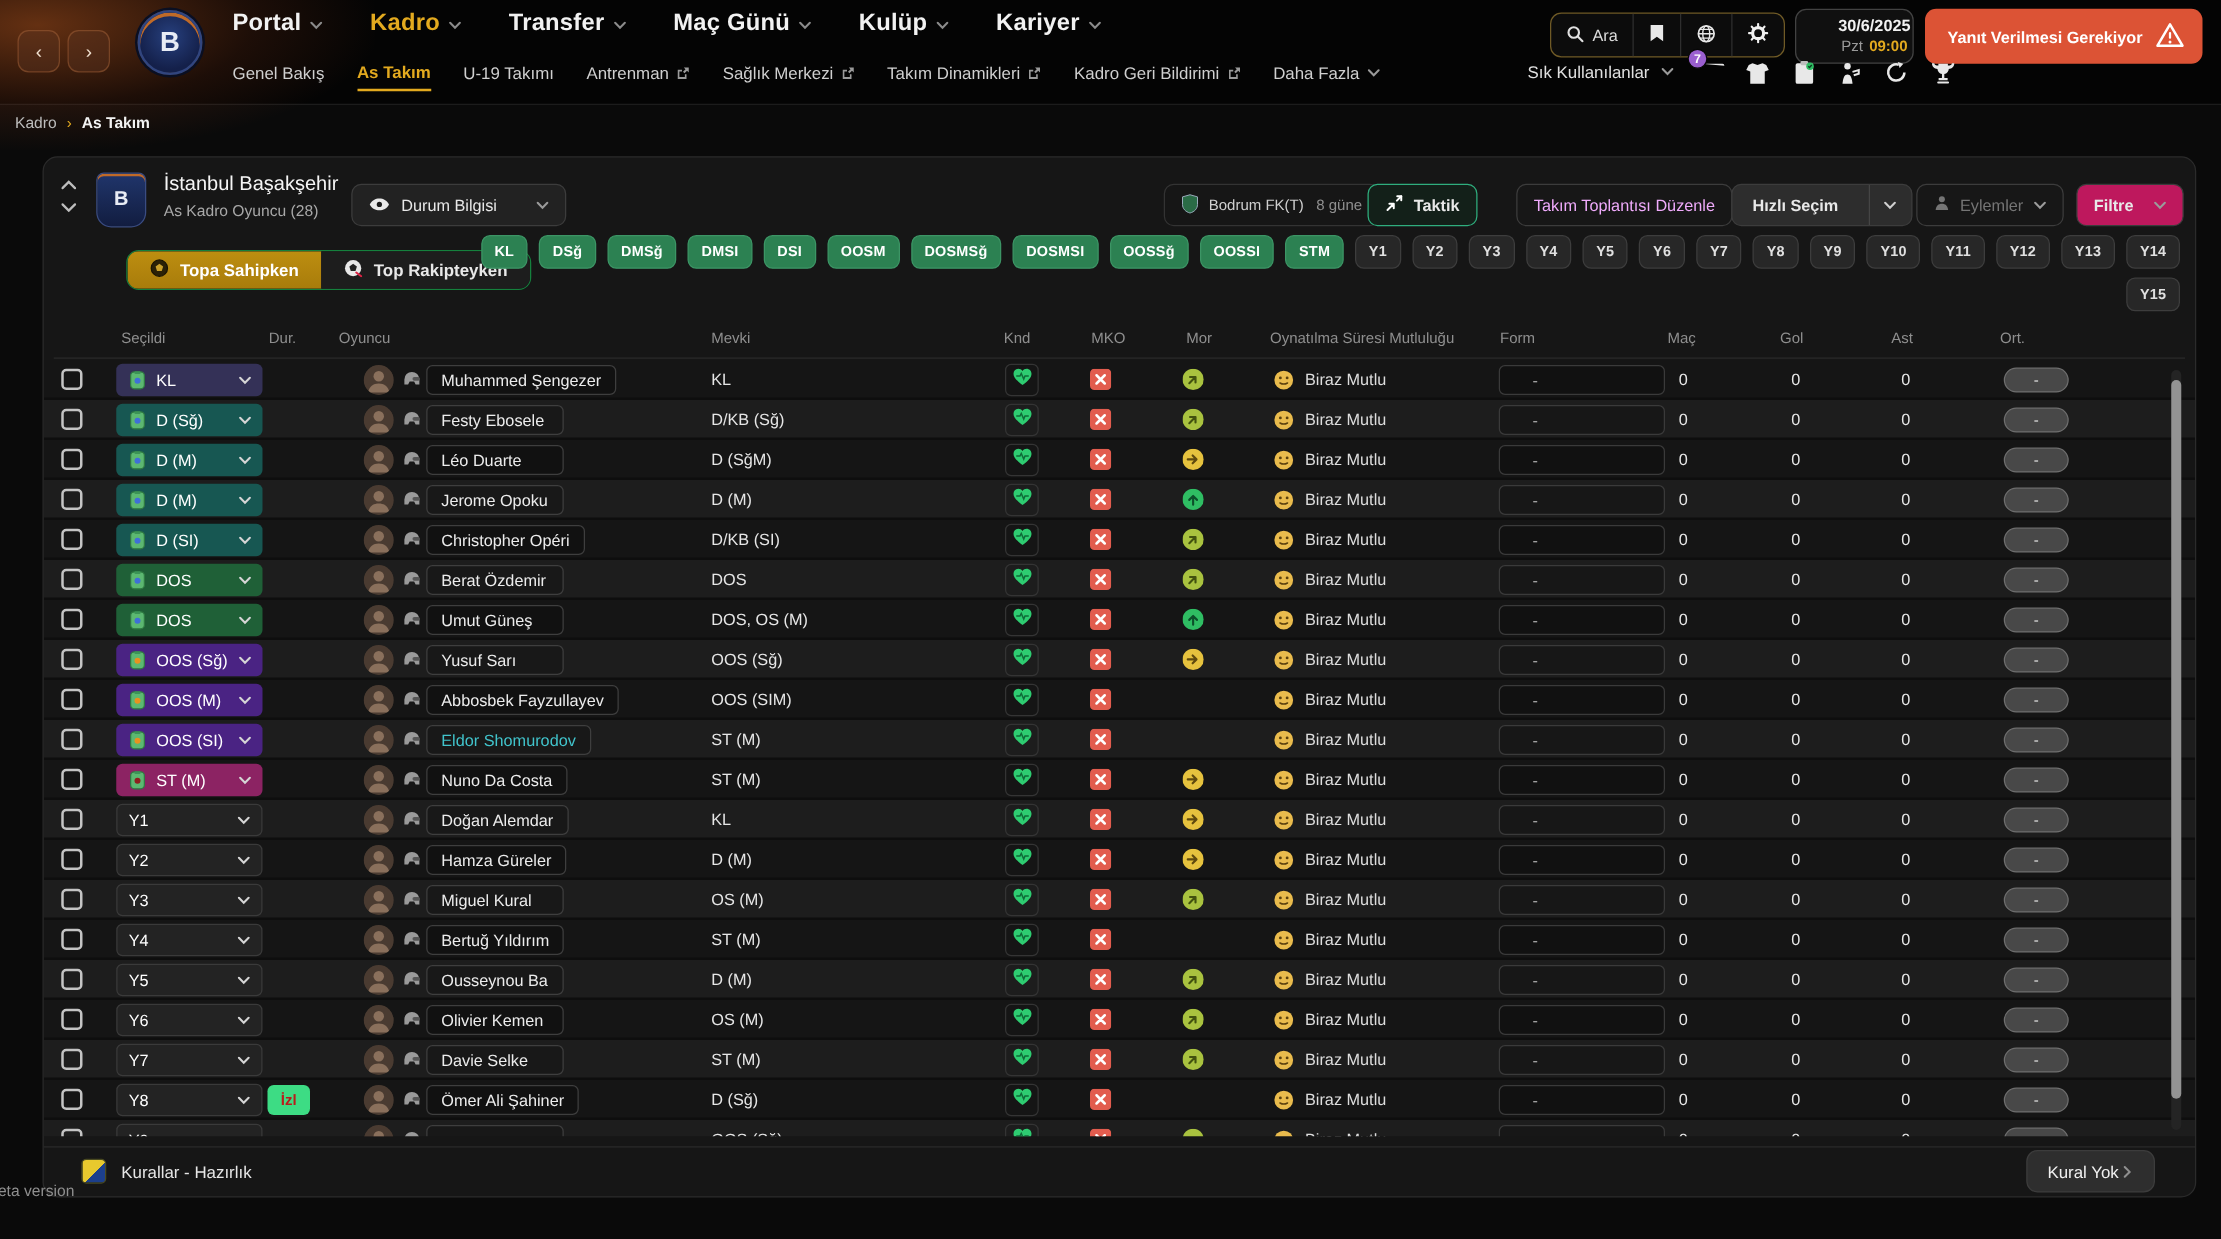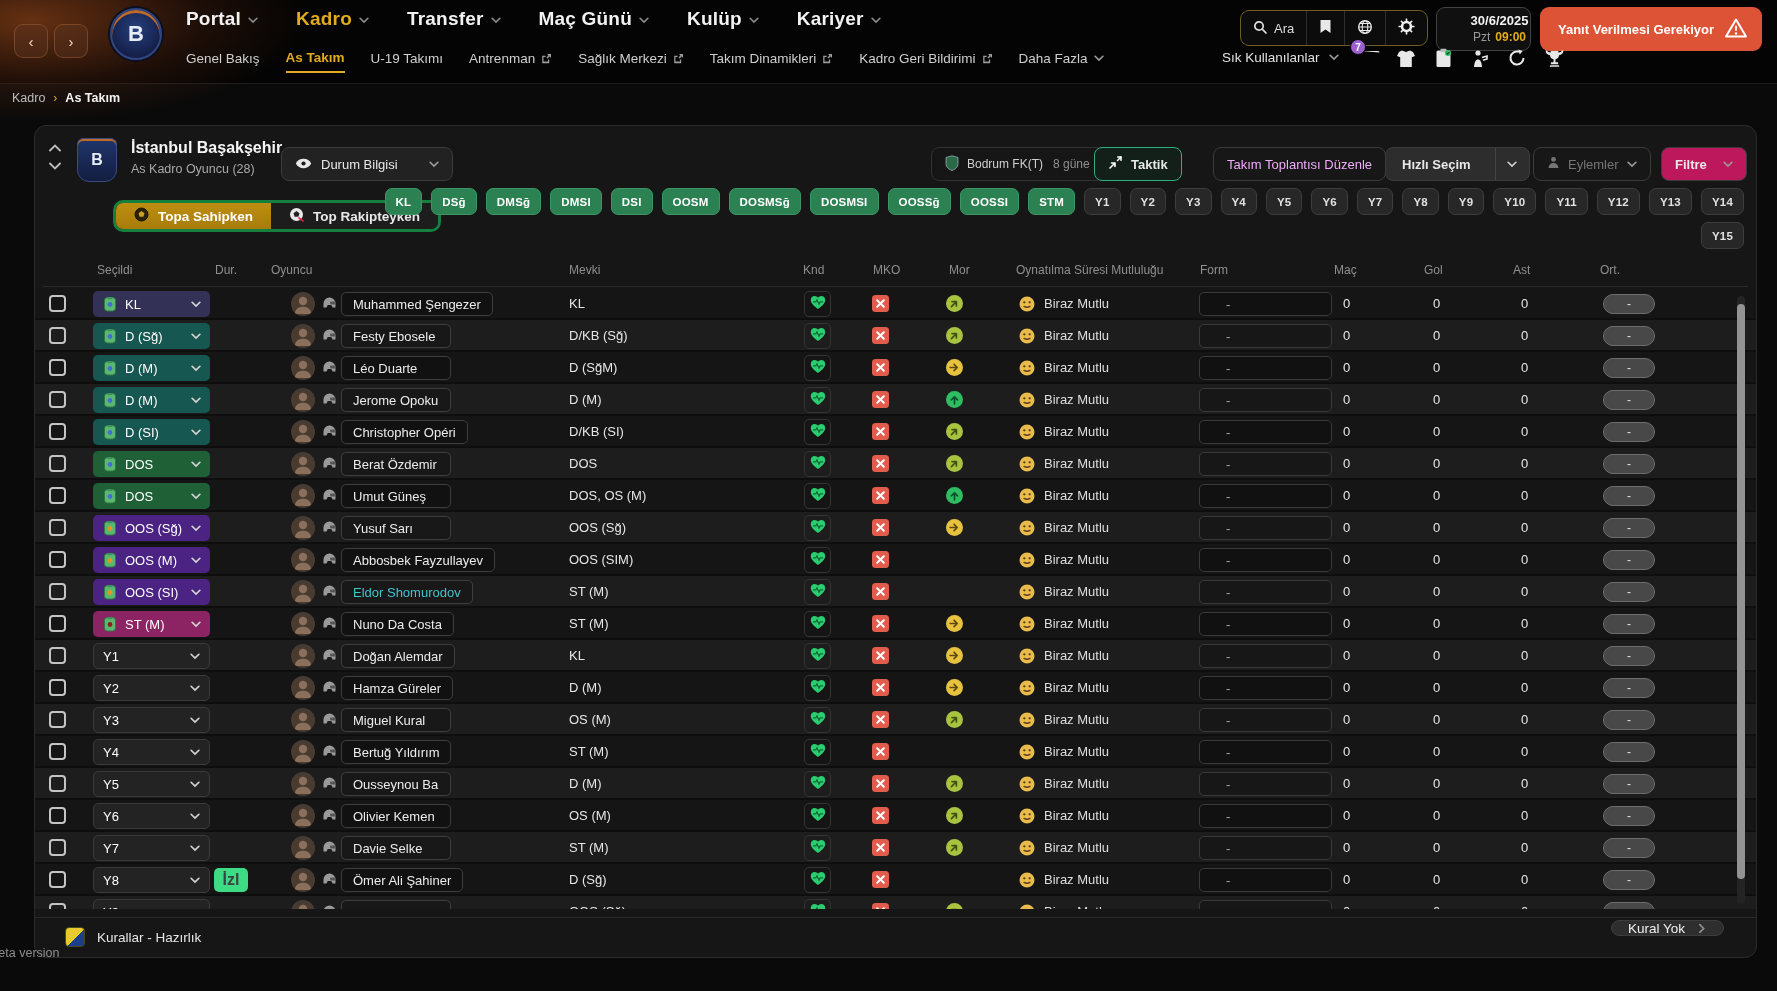--- a/index.html
+++ b/index.html
@@ -51,38 +51,38 @@
   .breadcrumb .b1 { color:#f2f2f2; font-weight:bold; }
 
   
   .panel { position:absolute; left:34px; top:125px; width:1723px; height:833px; background:#161616;
     border:1px solid #2b2b2b; border-radius:12px; }
   .collapser { position:absolute; left:14px; top:18px; display:flex; flex-direction:column; gap:10px; color:#bdbdbd; }
   .collapser span { cursor:pointer; display:inline-flex; }
   .panel-badge { position:absolute; left:42px; top:12px; width:40px; height:44px;
     background:linear-gradient(#20356b,#121d40); border:1px solid #3a4c82; border-radius:6px 6px 12px 12px;
     display:flex; align-items:center; justify-content:center; color:#e8ecf5; font-weight:bold; font-size:16px; box-shadow:inset 0 2px 0 #c06a28; }
-  .club-name { position:absolute; left:96px; top:13px; font-size:16px; font-weight:bold; color:#f5f5f5; }
+  .club-name { position:absolute; left:96px; top:13px; font-size:16px; font-weight:normal; color:#f5f5f5; }
   .club-sub  { position:absolute; left:96px; top:36px; font-size:12.5px; color:#a8a8a8; }
   .hbtn { position:absolute; top:21px; height:34px; border:1px solid #3c3c3c; border-radius:8px; background:#be185d;
     display:inline-flex; align-items:center; gap:8px; padding:0 13px; font-size:13px; color:#e8e8e8; cursor:pointer; white-space:nowrap; }
   .hbtn .chev { color:#9a9a9a; display:inline-flex; }
   .view-btn { left:246px; background:#222; width:172px; justify-content:space-between; }
   .nextmatch { left:896px; background:transparent; border-color:#333; color:#cfcfcf; font-size:12px; }
   .nextmatch .dim { color:#8f8f8f; margin-left:2px;text-align:right; }
   .taktik { left:1059px; border:1.5px solid #2fae7e; background:#132019; font-weight:bold; }
   .toplanti { left:1162px; color:#f0abfc; background:#171717;margin-left:16px; }
   .hizli { left:1350px; background:#2d2d2d; border-color:#3c3c3c; padding:0; overflow:hidden; }
   .hizli .hz-main { padding:0 16px; font-weight:bold; }
   .hizli .hz-arrow { border-left:1px solid #454545; width:34px; height:100%; display:flex; align-items:center; justify-content:center; color:#cfcfcf; }
   .eylem { left:1498px; color:#757575; background:#171717; }
   .filtre { left:1626px; font-weight:bold; justify-content:space-between; width:86px; }
 
   
-  .toggle-group { position:absolute; left:78px; top:74px; height:32px; display:flex; border-radius:10px; overflow:hidden; border:3px solid #15803d; }
+  .toggle-group { position:absolute; left:66px; top:74px; height:32px; display:flex; border-radius:10px; overflow:hidden; border:1px solid #15803d; }
   .tg { display:flex; align-items:center; gap:9px; padding:0 18px; font-size:13.5px; font-weight:bold; cursor:pointer; }
   .tg.gold { background:linear-gradient(#bd8e10,#a87c0b); color:#fff; }
   .tg.darkbtn { background:#1d1d1d; color:#e8e8e8; }
 
   
   .chips { position:absolute; left:392px; right:12px; top:62px; display:flex; flex-direction:column; gap:7px; align-items:flex-end; }
   .chip-row { display:flex; gap:9px; }
   .chip { height:27px; border-radius:7px; display:inline-flex; align-items:center; padding:0 10px;
     font-size:11.5px; font-weight:bold; cursor:pointer; letter-spacing:.2px; }
   .chip.green { background:#2c8152; color:#fff; border:1px solid #3c9565; }
@@ -97,22 +97,22 @@
   .row.even { background:#1d1d1d; }
   .row > * { position:absolute; }
   .cb { left:14px; top:7px; width:17px; height:17px; border:2px solid #c4c4c4; border-radius:4px; background:transparent; }
   .selpill { left:58px; top:3px; width:117px; height:26px; border-radius:5px; display:flex; align-items:center; gap:7px; padding:0 9px; }
   .selpill .pl { flex:1; font-size:13px; color:#fff; }
   .selpill .chev { color:#d5d5d5; display:inline-flex; }
   .pill-kl  { background:#343157; } .pill-d { background:#175752; } .pill-dos { background:#1f6037; }
   .pill-oos { background:#4a2383; } .pill-st { background:#8c2363; }
   .pill-sub { background:#232323; border:1px solid #3a3a3a; }
   .jersey { display:inline-flex; }
-  .dur-badge { left:179px; top:4px; width:34px; height:24px; background:#3ddc84; color:#404040; font-weight:bold;
-    font-size:16px; border-radius:5px; display:flex; align-items:center; justify-content:center; }
+  .dur-badge { left:179px; top:4px; width:34px; height:24px; background:#3ddc84; color:#b91c1c; font-weight:bold;
+    font-size:12px; border-radius:5px; display:flex; align-items:center; justify-content:center; }
   .avatar { left:256px; top:4px; width:24px; height:24px; border-radius:50%; overflow:hidden; background:#3c322a; }
   .helmet { left:287px; top:8px; display:inline-flex; }
   .name-pill { left:306px; top:4px; height:24px; min-width:110px; border:1px solid #3e3e3e; border-radius:5px;
     padding:0 11px; display:inline-flex; align-items:center; font-size:13px; color:#ececec; background:rgba(0,0,0,.15); }
   .name-pill.link { color:#41c4cc; }
   .mevki { left:534px; top:8px; font-size:13px; color:#e6e6e6; }
   .knd { left:769px; top:3px; width:27px; height:26px; border:1px solid #343434; border-radius:5px; display:flex; align-items:center; justify-content:center; }
   .mko { left:837px; top:7px; display:inline-flex; }
   .mor { left:911px; top:7px; display:inline-flex; }
   .smiley { left:984px; top:8px; display:inline-flex; }
@@ -124,22 +124,22 @@
     border:1px solid #6e6e6e; color:#e0e0e0; font-size:12px; display:flex; align-items:center; justify-content:center; }
 
   .scroll-track { position:absolute; left:1702px; top:170px; width:8px; height:608px; background:#242424; border-radius:4px; }
   .scroll-thumb { position:absolute; left:0; top:8px; width:8px; height:575px; background:#939393; border-radius:4px; cursor:grab; }
 
   
   .pfoot-line { position:absolute; left:0; right:0; top:791px; height:1px; background:#2a2a2a; }
   .pfoot { position:absolute; left:0; right:0; top:792px; height:40px; }
   .rules { position:absolute; left:30px; top:9px; display:flex; align-items:center; gap:12px; font-size:13.5px; color:#e6e6e6; }
   .ball-ic { width:20px; height:20px; border-radius:4px; background:linear-gradient(135deg,#e8c92e 55%, #1c3f8c 55%); border:1px solid #4a4a20; }
-  .rules-btn { position:absolute; right:32px; top:2px; height:16px; background:#2e2e2e; border:1px solid #3c3c3c; border-radius:9px;
-    display:inline-flex; align-items:center; gap:12px; padding:0 16px; font-size:13.5px; color:#f0f0f0; cursor:pointer; }
+  .rules-btn { position:absolute; right:32px; top:2px; height:34px; background:#2e2e2e; border:1px solid #3c3c3c; border-radius:9px;
+    display:inline-flex; align-items:center; gap:2px; padding:0 16px; font-size:13.5px; color:#f0f0f0; cursor:pointer; }
   .rules-btn .chev { color:#8f8f8f; display:inline-flex; transform:rotate(-90deg); }
 
   .version { position:absolute; left:-10px; top:946px; font-size:12.5px; color:#8f8f8f; }
 </style>
 </head>
 <body>
 
 <div class="topbar">
   <div class="glow"></div>
   <div class="navbtn" style="left:14px">‹</div>

